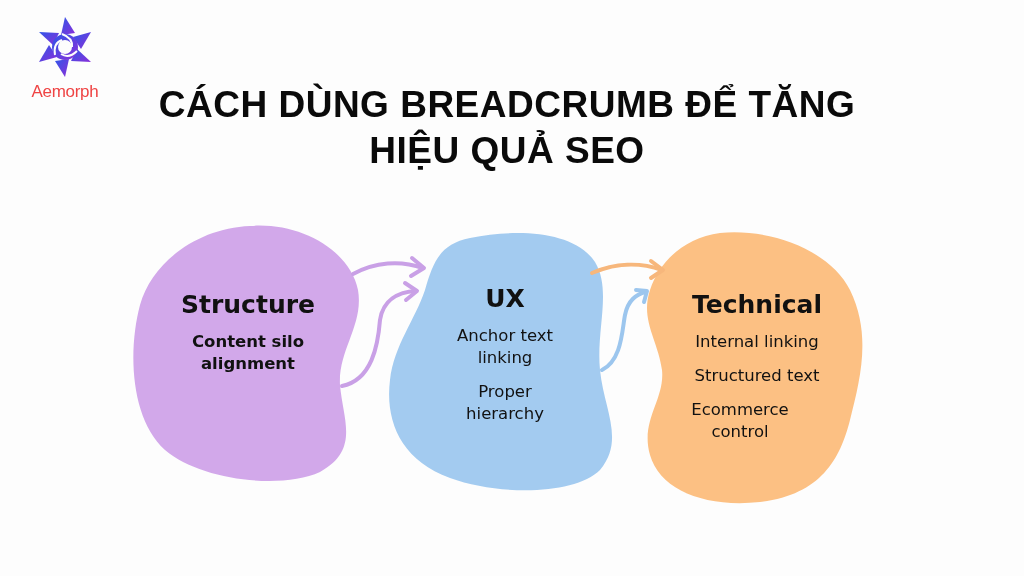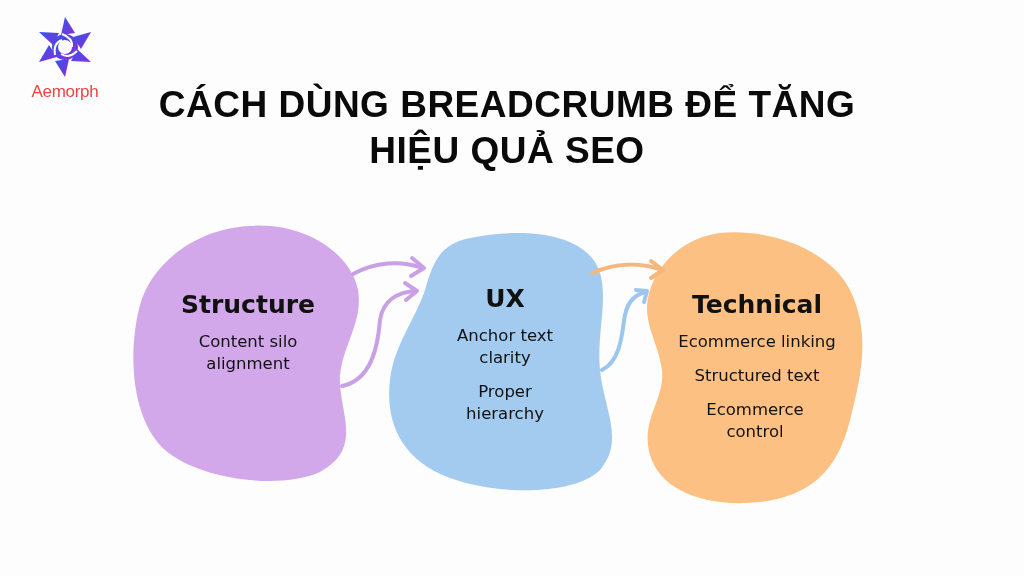--- a/index.html
+++ b/index.html
@@ -65,27 +65,27 @@
   <g stroke-width="4" fill="none" stroke-linecap="round" stroke-linejoin="round">
     <path stroke="#f7b77c" d="M592,273 C615,263 640,262 662,270"></path>
     <path stroke="#f7b77c" d="M651,261 L663,270 L651,278"></path>
     <path stroke="#9cc6ee" d="M602,370 C622,360 622,330 625,315 C628,300 636,295 645,292"></path>
     <path stroke="#9cc6ee" d="M636,290 L647,291 L644,302"></path>
   </g>
 </svg>
 
 <div class="blob-text" style="left:148px; top:290px; width:200px;">
   <div class="blob-title">Structure</div>
-  <div class="blob-item" style="width:130px; margin-left:35px;">Content silo alignment</div>
+  <div class="blob-item" style="width:130px; margin-left:35px;font-weight:bold;">Content silo alignment</div>
 </div>
 
 <div class="blob-text" style="left:425px; top:284px; width:160px;">
   <div class="blob-title">UX</div>
-  <div class="blob-item" style="width:120px; margin-left:20px;">Anchor text clarity</div>
+  <div class="blob-item" style="width:120px; margin-left:20px;">Anchor text linking</div>
   <div class="blob-item" style="width:110px; margin-left:25px;">Proper hierarchy</div>
 </div>
 
 <div class="blob-text" style="left:672px; top:290px; width:170px;">
   <div class="blob-title">Technical</div>
-  <div class="blob-item">Ecommerce linking</div>
+  <div class="blob-item">Internal linking</div>
   <div class="blob-item">Structured text</div>
-  <div class="blob-item" style="width:110px; margin-left:28px;text-align:center;">Ecommerce control</div>
+  <div class="blob-item" style="width:110px; margin-left:13px;text-align:center;">Ecommerce control</div>
 </div>
 
 </body></html>

